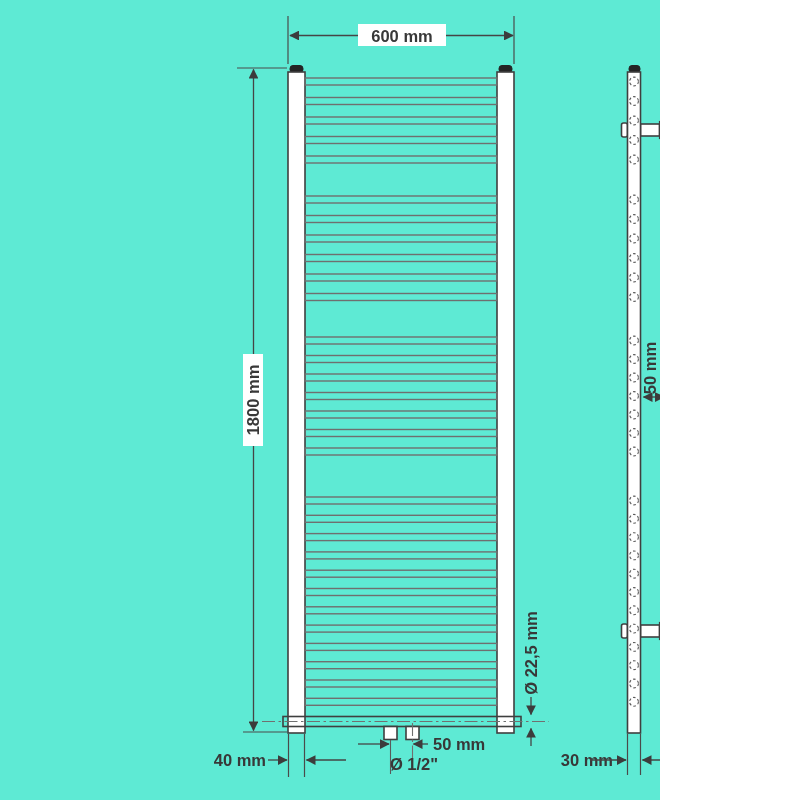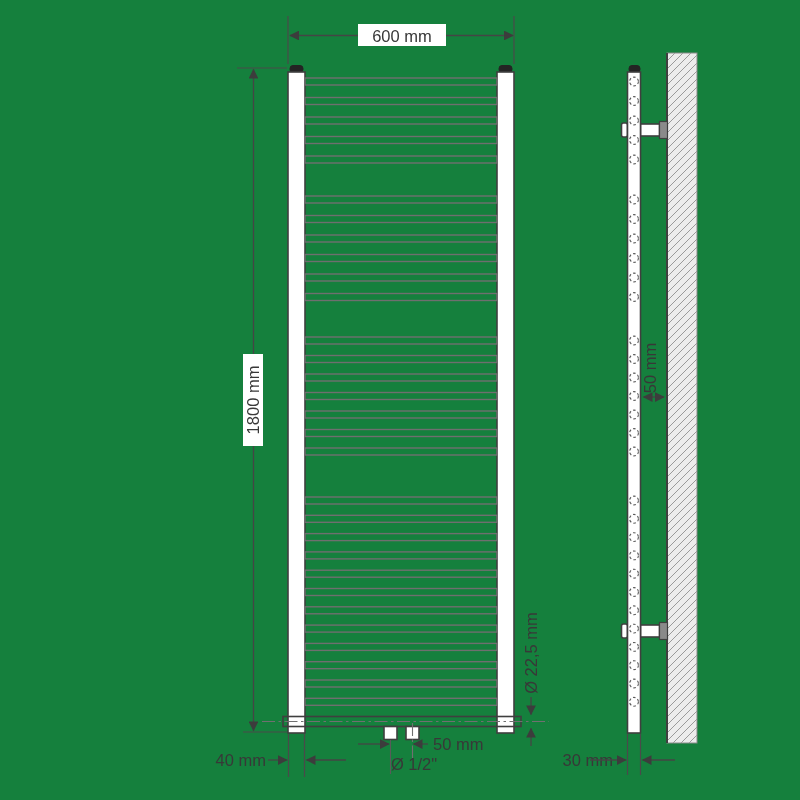--- a/index.html
+++ b/index.html
@@ -1,17 +1,17 @@
 <!DOCTYPE html>
 <html><head>
 <meta charset="utf-8">
 <style>
   html,body{margin:0;padding:0;background:#fff;}
-  #stage{position:relative;width:800px;height:800px;background:#15803d;overflow:hidden;
-         font-family:"Liberation Sans",sans-serif;}
+  #stage{position:relative;width:660px;height:800px;background:#5eead4;overflow:hidden;
+         font-family:"Liberation Sans",sans-serif;font-weight:bold;}
   svg text{font-family:"Liberation Sans",sans-serif;font-size:16.5px;fill:#383838;}
   .ext{stroke:#4a4a4a;stroke-width:1.2;fill:none;}
   .dim{stroke:#454545;stroke-width:1.3;fill:none;}
   .part{stroke:#3f3f3f;stroke-width:1.6;fill:#ffffff;}
   .partn{stroke:#3f3f3f;stroke-width:1.6;fill:none;}
   .rung{stroke:#6f6f6f;stroke-width:1.4;fill:none;}
   .rung-dot{stroke:#5a5a5a;stroke-width:1.1;fill:none;stroke-dasharray:2.6 2.2;}
   .cap{fill:#242424;stroke:#242424;}
   .cline{stroke:#707070;stroke-width:1.1;fill:none;stroke-dasharray:13 3.5 2.5 3.5;}
   .thin{stroke:#5a5a5a;stroke-width:1.1;fill:none;}

